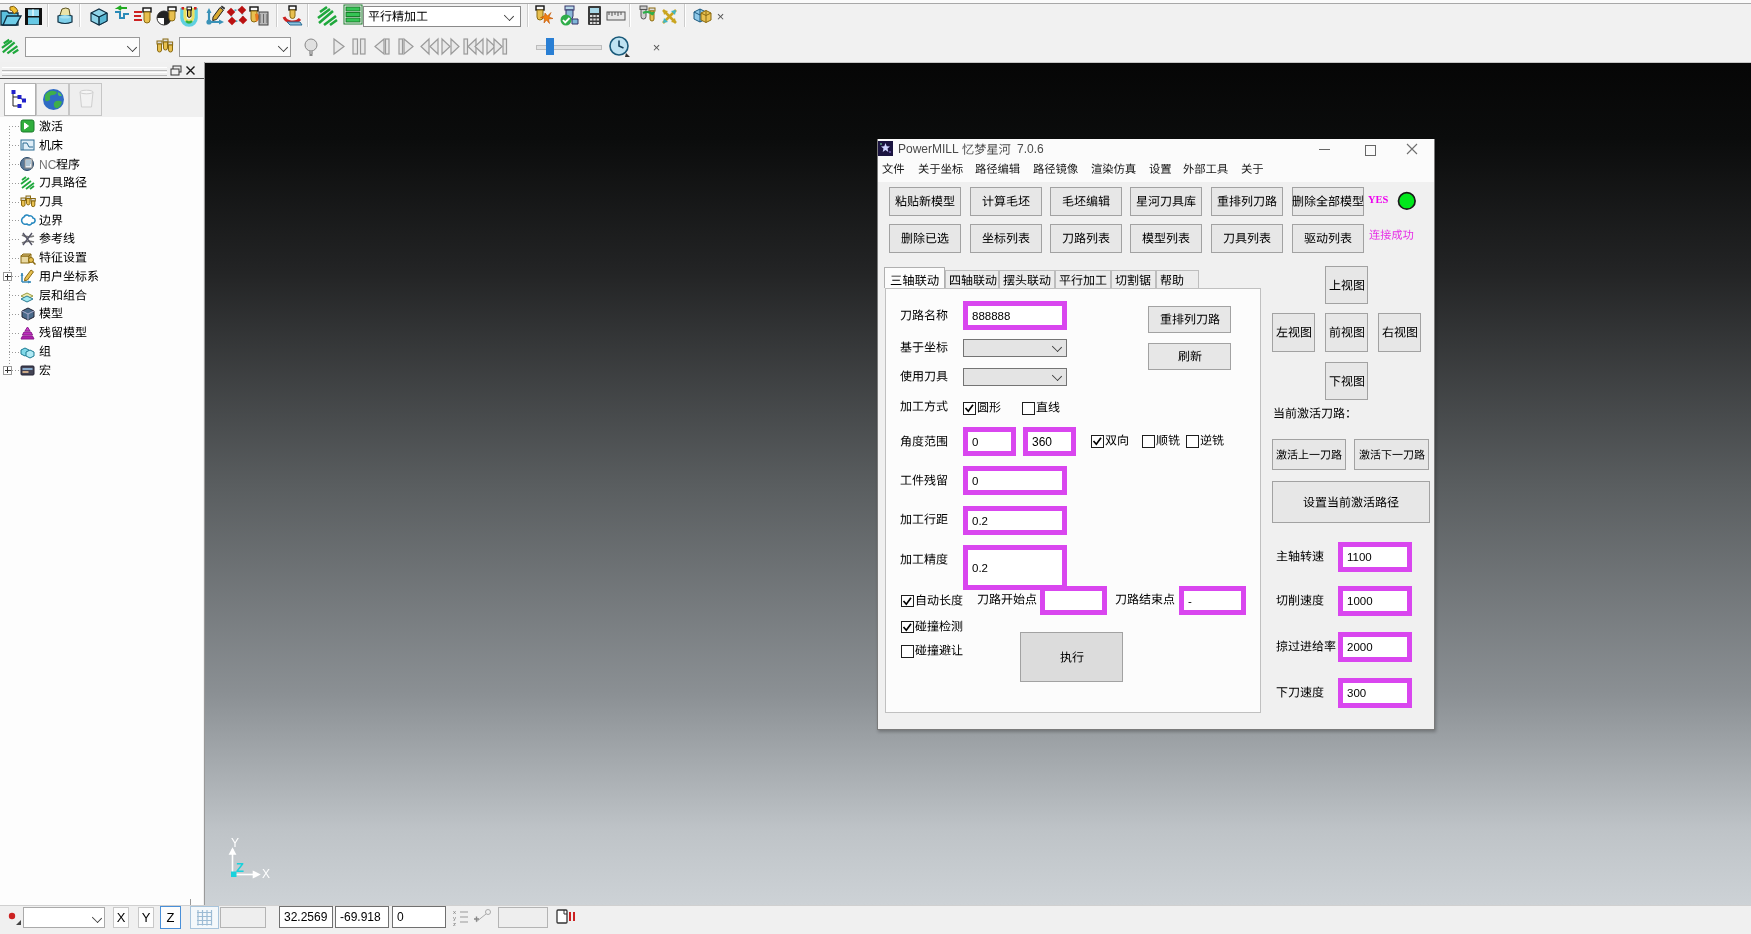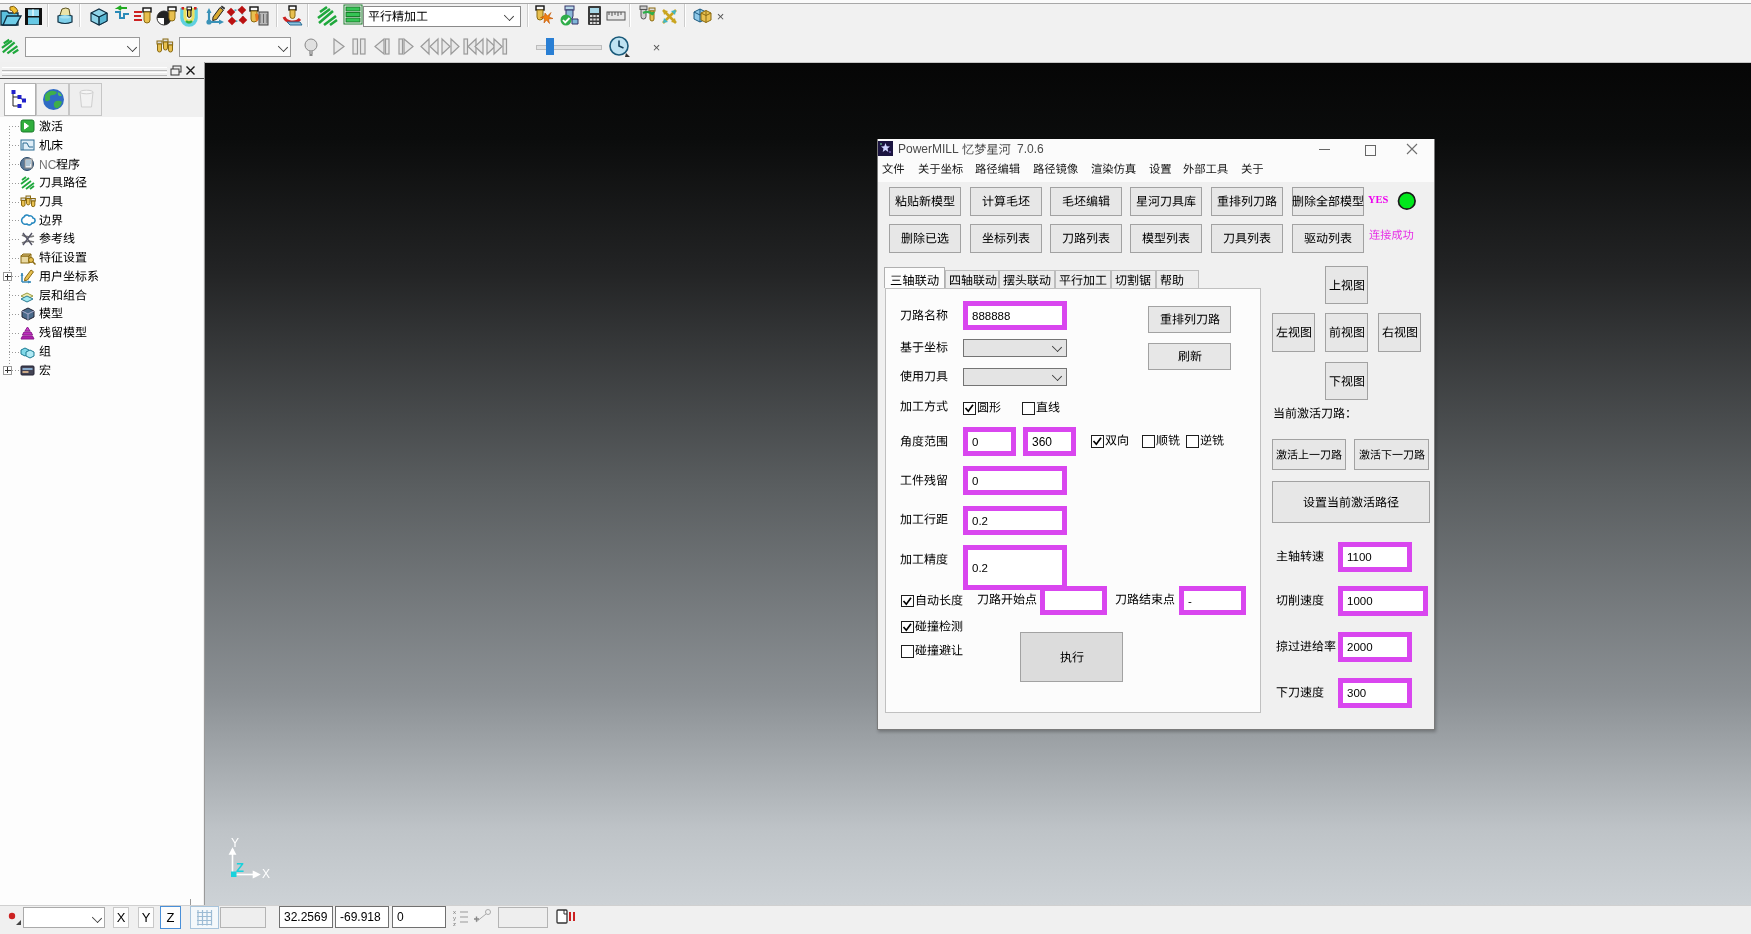--- a/index.html
+++ b/index.html
@@ -1307,21 +1307,21 @@
 <div class="a" style="left:1276px;top:594.4px">
       <svg class="z" width="48.0" height="12.6" style="overflow:visible">
         <g transform="translate(0 10.56) scale(0.0120 -0.0120)" fill="#000">
           <use href="#g5207" x="0"></use>
           <use href="#g524a" x="1000"></use>
           <use href="#g901f" x="2000"></use>
           <use href="#g5ea6" x="3000"></use>
         </g>
       </svg>
     </div>
-<div class="inp" style="left:1338px;top:586px;width:90px;height:30px">
+<div class="inp" style="left:1338px;top:586px;width:74px;height:30px">
       <span style="padding-left:4px;font-size:11.5px">1000</span>
     </div>
 <div class="a" style="left:1276px;top:640.4px">
       <svg class="z" width="60.0" height="12.6" style="overflow:visible">
         <g transform="translate(0 10.56) scale(0.0120 -0.0120)" fill="#000">
           <use href="#g63a0" x="0"></use>
           <use href="#g8fc7" x="1000"></use>
           <use href="#g8fdb" x="2000"></use>
           <use href="#g7ed9" x="3000"></use>
           <use href="#g7387" x="4000"></use>

